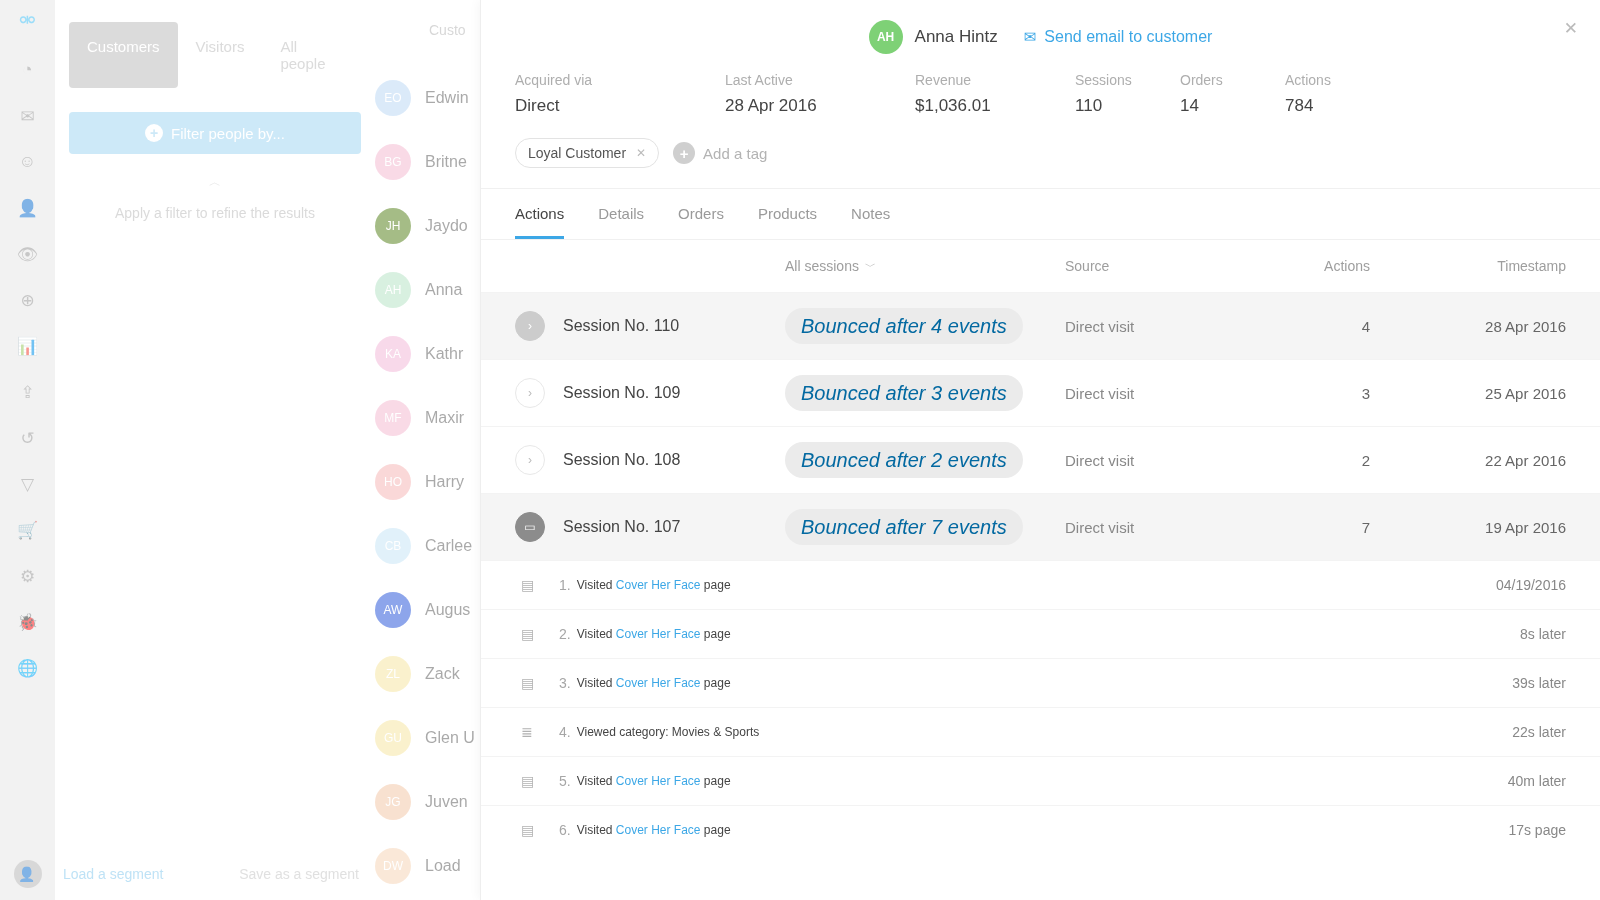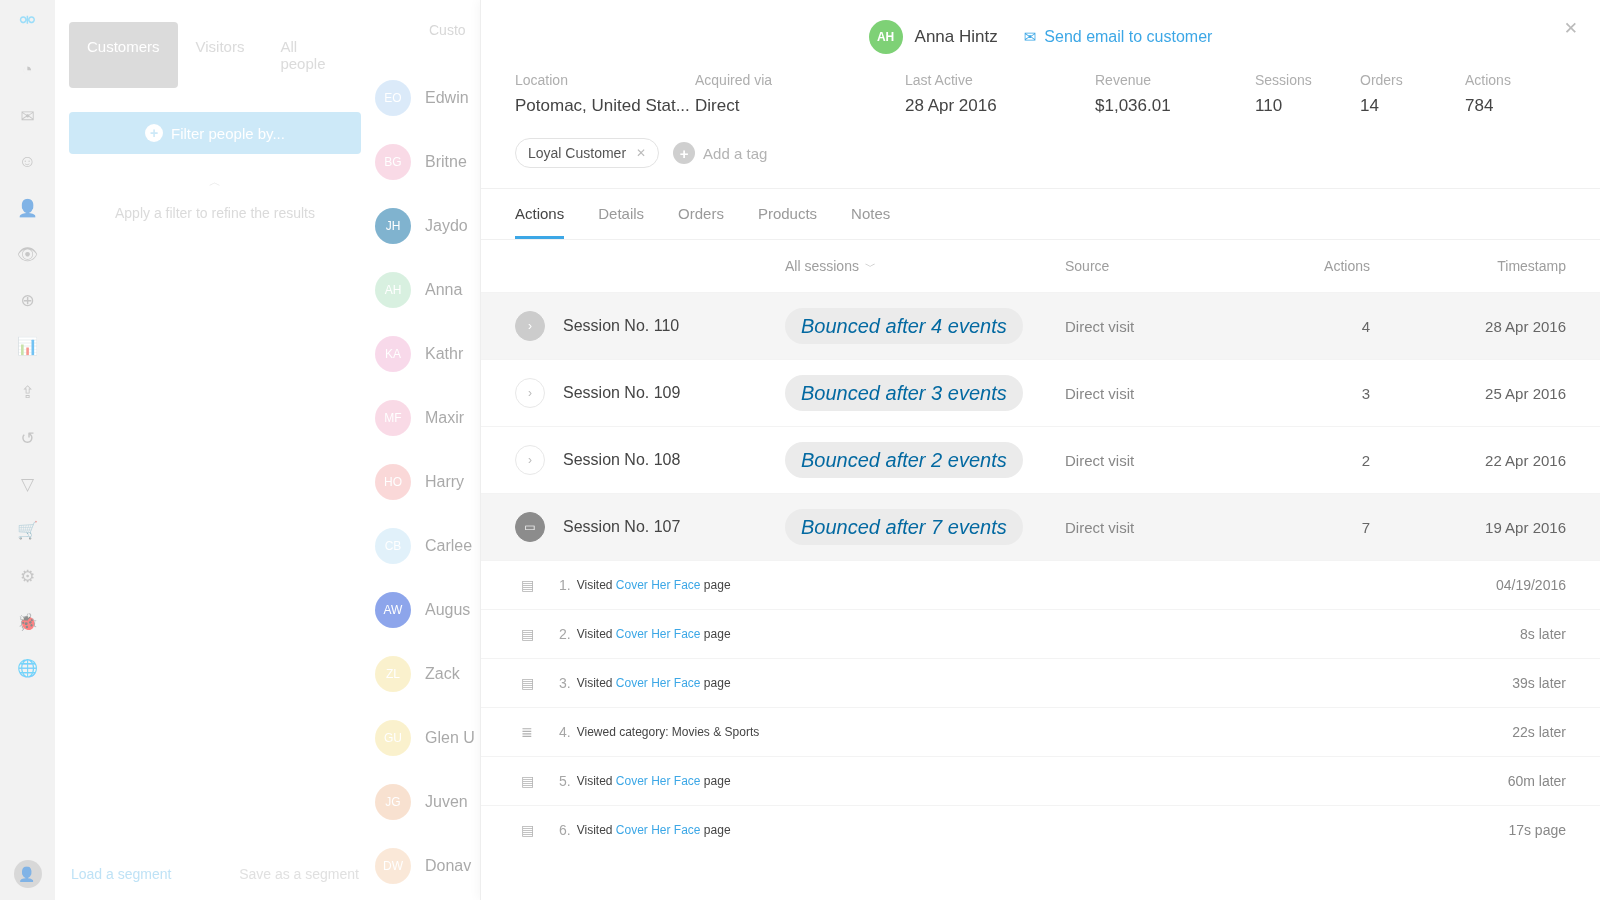--- a/index.html
+++ b/index.html
@@ -16,21 +16,21 @@
 
 .sidebar { position: absolute; left: 55px; top: 0; width: 320px; height: 100%; background: #fff; padding: 22px 14px; opacity: 0.5; }
 .tabs-row { display: flex; gap: 0; }
 .tabs-row .tab { padding: 16px 18px; color: #b8b8b8; font-size: 15px; background: #f4f4f4; border-radius: 4px;}
 .tabs-row .tab.active { background: #b9b8b8; color: #fff; }
 .tabs-row .tab.plain { background:none; }
 .filter-btn { width: 100%; margin-top: 24px; background: #9dd4f2; color: #fff; padding: 12px; border: none; border-radius: 4px; font-size: 15px; display:flex; align-items:center; justify-content:center; gap:8px;}
 .filter-btn .plus { width:18px; height:18px; background:#fff; color:#9dd4f2; border-radius:50%; display:inline-flex; align-items:center; justify-content:center; font-size:14px; font-weight:700;}
 .chevup { text-align:center; color:#ccc; margin-top:20px; font-size:12px;}
 .filter-hint { text-align: center; color: #b7b7b7; font-size: 14px; margin-top: 14px; }
-.segment-links { position: absolute; bottom: 18px; left: 16px; right: 16px; display: flex; justify-content: space-between; font-size: 14px; }
+.segment-links { position: absolute; bottom: 18px; left: 8px; right: 16px; display: flex; justify-content: space-between; font-size: 14px; }
 .segment-links a { color: #7fc7ee; text-decoration: none; }
 .segment-links .save { color: #c3c3c3; }
 
 
 .people-list { position: absolute; left: 375px; top: 0; width: 120px; height: 100%; padding-top: 22px; opacity: 0.5; }
 .people-header { color:#b0b0b0; font-size:14px; padding-left:54px; margin-bottom:42px; }
 .person-row { display: flex; align-items: center; gap: 14px; margin-bottom: 28px; }
 .person-av { width: 36px; height: 36px; border-radius: 50%; display: flex; align-items: center; justify-content: center; font-size: 12px; color: #fff; }
 .person-name { color: #555; font-size: 16px; white-space:nowrap; }
 
@@ -86,21 +86,21 @@
 .sess-ts { flex:1; text-align:right; color:#666; font-size:15px;}
 
 .event-row { display:flex; align-items:center; padding: 16px 34px; border-top:1px solid #f3f3f3;}
 .event-ico { width:18px; color:#b2b2b2; margin-right:20px; margin-left:6px; font-size:14px;}
 .event-num { color:#a6a6a6; font-size:14px; margin-right:6px;}
 .event-text { color:#444; font-size:12px;}
 .event-text a { color:#3ca7e6; text-decoration:none;}
 .event-time { margin-left:auto; color:#888; font-size:14px;}
 
 
-.c1{background:#b8d6f5;} .c2{background:#f4b6cf;} .c3{background:#0369a1;} .c4{background:#b3e2c3;}
+.c1{background:#b8d6f5;} .c2{background:#f4b6cf;} .c3{background:#4d7c0f;} .c4{background:#b3e2c3;}
 .c5{background:#f3b4d7;} .c6{background:#f4b6cf;} .c7{background:#f6b3b3;} .c8{background:#c4e4f6;}
 .c9{background:#1d4ed8;} .c10{background:#f6e59c;} .c11{background:#f6e59c;} .c12{background:#f3c4a3;}
 .c13{background:#f6d3b3;}
 </style>
 </head>
 <body>
 
 <div class="rail">
   <div class="logo">⚮</div>
   <div class="icon">◔</div>
@@ -185,41 +185,37 @@
       <div class="person-row">
         <div class="person-av c11">GU</div>
         <div class="person-name">Glen U</div>
       </div>
       <div class="person-row">
         <div class="person-av c12">JG</div>
         <div class="person-name">Juven</div>
       </div>
       <div class="person-row">
         <div class="person-av c13">DW</div>
-        <div class="person-name">Donav</div>
+        <div class="person-name">Load</div>
       </div>
     </div>
 </div>
 
 <div class="panel">
   <div class="panel-header">
     <div class="avatar-badge">AH</div>
     <div class="cust-name">Anna Hintz</div>
     <div class="email-link">
       <span class="mailico">✉</span>
       <span>Send email to customer</span>
     </div>
     <div class="close-x">✕</div>
   </div>
 
   <div class="stats-row">
-    <div class="stat loc">
-        <div class="label">Location</div>
-        <div class="value">Potomac, United Stat...</div>
-      </div>
     <div class="stat acq">
         <div class="label">Acquired via</div>
         <div class="value">Direct</div>
       </div>
     <div class="stat last">
         <div class="label">Last Active</div>
         <div class="value">28 Apr 2016</div>
       </div>
     <div class="stat rev">
         <div class="label">Revenue</div>
@@ -325,21 +321,21 @@
       <div class="event-row">
         <div class="event-ico">≣</div>
         <span class="event-num">4.</span>
         <span class="event-text">Viewed category: Movies &amp; Sports</span>
         <span class="event-time">22s later</span>
       </div>
       <div class="event-row">
         <div class="event-ico">▤</div>
         <span class="event-num">5.</span>
         <span class="event-text">Visited <a href="#">Cover Her Face</a> page</span>
-        <span class="event-time">60m later</span>
+        <span class="event-time">40m later</span>
       </div>
       <div class="event-row">
         <div class="event-ico">▤</div>
         <span class="event-num">6.</span>
         <span class="event-text">Visited <a href="#">Cover Her Face</a> page</span>
         <span class="event-time">17s page</span>
       </div>
     </div>
 </div>
 

